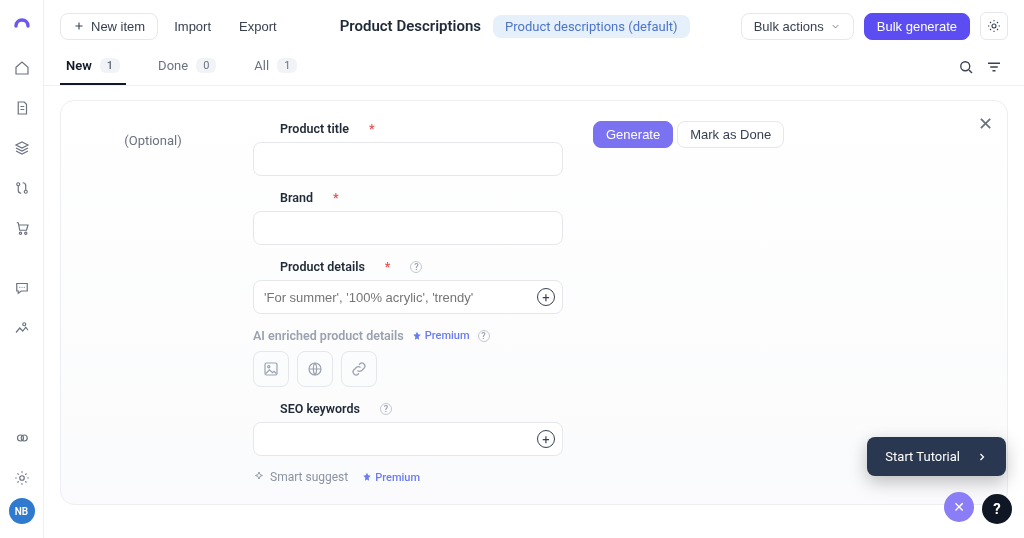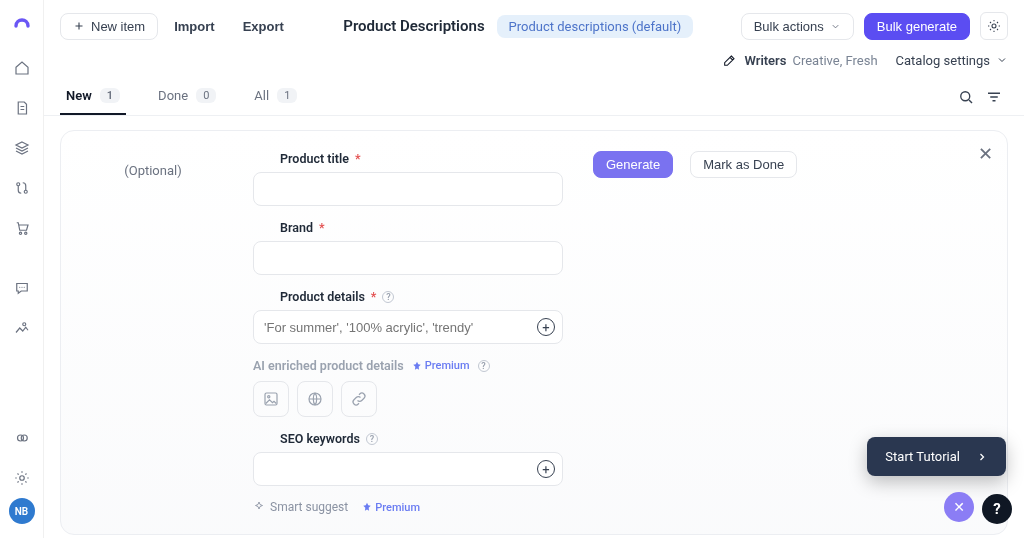--- a/index.html
+++ b/index.html
@@ -9,21 +9,21 @@
   .sidebar .logo { width: 24px; height: 24px; display: flex; align-items: center; justify-content: center; margin-bottom: 16px; }
   .sidebar .nav-icon { width: 26px; height: 26px; display: flex; align-items: center; justify-content: center; margin: 7px 0; color: #6b7280; cursor: pointer; border-radius: 6px; }
   .sidebar .nav-icon svg { width: 18px; height: 18px; stroke: currentColor; fill: none; stroke-width: 1.6; }
   .sidebar .spacer { flex: 1; }
   .sidebar .nav-divider { height: 20px; }
   .sidebar .avatar { position: absolute; bottom: 14px; width: 26px; height: 26px; border-radius: 50%; background: #2f7acf; color: #fff; font-size: 10px; font-weight: 600; display: flex; align-items: center; justify-content: center; }
   .main { flex: 1; display: flex; flex-direction: column; }
   .topbar { display: flex; align-items: center; padding: 12px 16px 8px; gap: 12px; }
   .btn { display: inline-flex; align-items: center; gap: 6px; border: 1px solid #e5e7eb; background: #fff; color: #374151; border-radius: 8px; padding: 5px 12px; font-size: 13px; cursor: pointer; }
   .btn.primary { background: #5b4df2; border-color: #5b4df2; color: #fff; }
-  .btn.ghost { border: none; background: transparent; font-weight: bold; }
+  .btn.ghost { border: none; background: transparent; }
   .topbar .center { flex: 1; display: flex; align-items: center; justify-content: center; gap: 12px; }
   .page-title { font-size: 15px; font-weight: 600; }
   .pill { background: #e5f0fb; color: #4d74c9; padding: 4px 12px; border-radius: 8px; font-size: 13px; }
   .topbar .right { display: flex; align-items: flex-end; gap: 10px; }
   .icon-square { width: 28px; height: 28px; border: 1px solid #e5e7eb; border-radius: 6px; display: flex; align-items: center; justify-content: center; cursor: pointer; }
   .subbar { display: flex; align-items: center; justify-content: flex-end; gap: 18px; padding: 4px 16px 10px; font-size: 13px; color: #374151; }
   .subbar .writers { display: flex; align-items: center; gap: 6px; }
   .subbar .writers .tones { color: #7a8494; }
   .subbar .catalog { display: flex; align-items: center; gap: 6px; cursor: pointer; }
   .tabs-row { display: flex; align-items: center; padding: 0 16px; border-bottom: 1px solid #eef0f3; }
@@ -31,33 +31,33 @@
   .tab.active { color: #111827; border-bottom: 2px solid #111827; font-weight: 600; }
   .tab .count { background: #f1f3f6; border-radius: 6px; padding: 1px 7px; font-size: 11px; color: #6b7280; }
   .tabs-row .flex-spacer { flex: 1; }
   .icon-btn { width: 28px; height: 28px; display: flex; align-items: center; justify-content: center; cursor: pointer; color: #6b7280; }
   .content { flex: 1; padding: 14px 16px; background: #fff; }
   .card { border: 1px solid #eceef2; border-radius: 14px; padding: 20px 22px; display: flex; gap: 30px; position: relative; background: linear-gradient(180deg,#ffffff 0%,#f7f8fa 160%); }
   .col-upload { width: 140px; display: flex; flex-direction: column; align-items: center; text-align: center; }
   .upload-box { border: 1px solid #e5e7eb; border-radius: 10px; padding: 8px 14px; display: flex; align-items: center; gap: 7px; font-size: 13px; cursor: pointer; }
   .optional { font-size: 13px; color: #6b7280; margin-top: 12px; }
   .col-form { width: 310px; display: flex; flex-direction: column; gap: 14px; }
-  .field-label { font-size: 12.5px; font-weight: 600; color: #1f2937; display: flex; align-items: center; gap: 6px; padding-left: 27px; }
+  .field-label { font-size: 12.5px; font-weight: 600; color: #1f2937; display: flex; align-items: center; gap: 20px; padding-left: 27px; }
   .req { color: #e35050; }
   .input { border: 1px solid #e5e7eb; border-radius: 8px; padding: 0 10px; font-size: 13px; height: 34px; width: 100%; }
   .input-wrap { position: relative; }
   .input-wrap .plus { position: absolute; right: 8px; top: 50%; transform: translateY(-50%); width: 18px; height: 18px; border: 1.4px solid #374151; border-radius: 50%; display: flex; align-items: center; justify-content: center; font-size: 13px; color: #374151; cursor: pointer; line-height: 1; }
   .muted-label { font-size: 12.5px; font-weight: 600; color: #9aa2af; display: flex; align-items: center; gap: 8px; }
   .premium-tag { font-size: 11px; color: #6a7cf2; display: inline-flex; align-items: center; gap: 3px; font-weight: 500; }
   .help-ico { width: 12px; height: 12px; border: 1px solid #c2c8d2; border-radius: 50%; font-size: 9px; color: #9aa2af; display: inline-flex; align-items: center; justify-content: center; }
   .ai-icons { display: flex; gap: 8px; }
   .ai-icons .box { width: 36px; height: 36px; border: 1px solid #e5e7eb; border-radius: 8px; display: flex; align-items: center; justify-content: center; color: #9aa2af; cursor: pointer; }
   .smart-row { display: flex; align-items: center; gap: 14px; font-size: 12px; }
   .smart { color: #8b93a3; display: inline-flex; align-items: center; gap: 5px; cursor: pointer; }
-  .col-actions { display: flex; gap: 17px; align-items: flex-start; }
+  .col-actions { display: flex; gap: 4px; align-items: flex-start; }
   .btn.generate { background: #7a72f0; border-color: #7a72f0; color: #fff; }
   .card .close { position: absolute; right: 14px; top: 12px; color: #6b7280; cursor: pointer; font-size: 18px; }
   .tutorial { position: absolute; right: 18px; bottom: 62px; background: #2a3750; color: #fff; border-radius: 8px; padding: 12px 18px; font-size: 13px; display: flex; align-items: center; gap: 16px; cursor: pointer; box-shadow: 0 6px 18px rgba(0,0,0,.25); }
   .fab-close { position: absolute; right: 50px; bottom: 16px; width: 30px; height: 30px; background: #8b7df5; color: #fff; border-radius: 50%; display: flex; align-items: center; justify-content: center; cursor: pointer; font-size: 14px; }
   .fab-help { position: absolute; right: 12px; bottom: 14px; width: 30px; height: 30px; background: #0f1724; color: #fff; border-radius: 50%; display: flex; align-items: center; justify-content: center; cursor: pointer; font-size: 15px; font-weight: 700; }
   svg { display: block; }
 </style>
 </head>
 <body>
 
@@ -164,35 +164,20 @@
           </button>
         <div class="icon-square">
           <svg width="16" height="16" viewBox="0 0 24 24" stroke="#374151" stroke-width="1.6" fill="none">
               <circle cx="12" cy="12" r="3"></circle>
               <path d="M12 3v2M12 19v2M3 12h2M19 12h2M6 6l1.5 1.5M16.5 16.5L18 18M6 18l1.5-1.5M16.5 7.5L18 6"></path>
             </svg>
         </div>
       </div>
     </div>
 
-    <div class="subbar">
-      <div class="writers">
-        <svg width="16" height="16" viewBox="0 0 24 24" stroke="#111827" stroke-width="1.6" fill="none">
-            <path d="M14 6l4 4L8 20H4v-4L14 6z M12 8l4 4"></path>
-          </svg>
-        <span style="font-weight:600;">Writers</span>
-        <span class="tones">Creative, Fresh</span>
-      </div>
-      <div class="catalog">
-        <span>Catalog settings</span>
-        <svg width="12" height="12" viewBox="0 0 24 24" stroke="#374151" stroke-width="2" fill="none">
-            <path d="M6 9l6 6 6-6"></path>
-          </svg>
-      </div>
-    </div>
 
     <div class="tabs-row">
       <div class="tab active">
         <span>New</span>
           <span class="count">1</span>
       </div>
       <div class="tab">
         <span>Done</span>
           <span class="count">0</span>
       </div>

